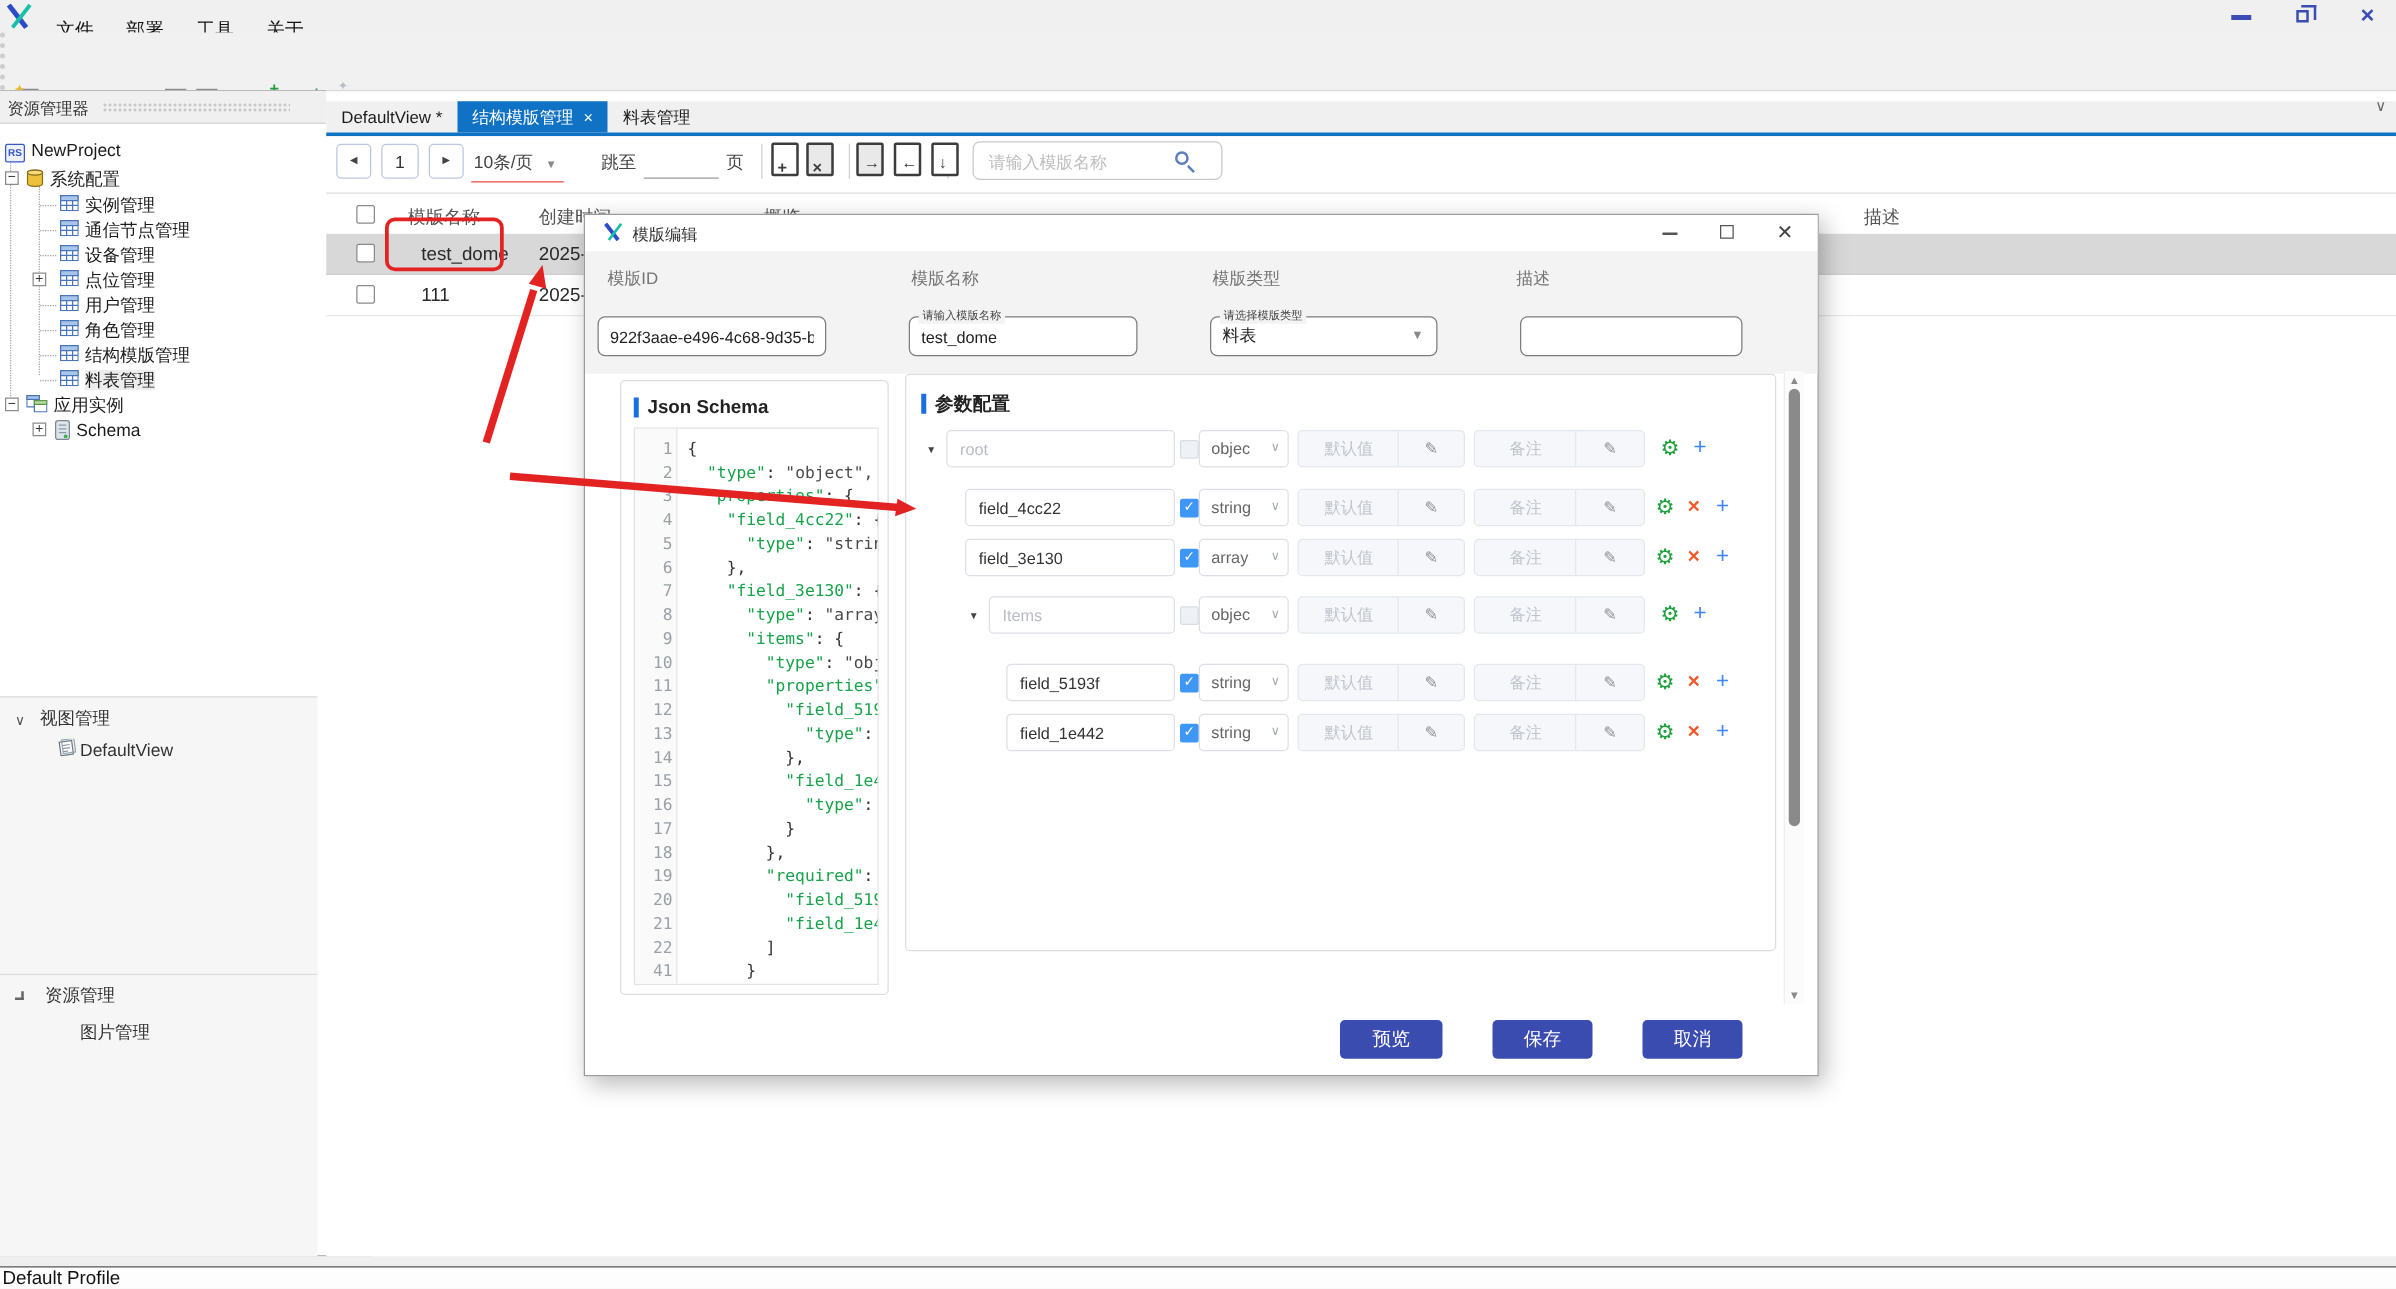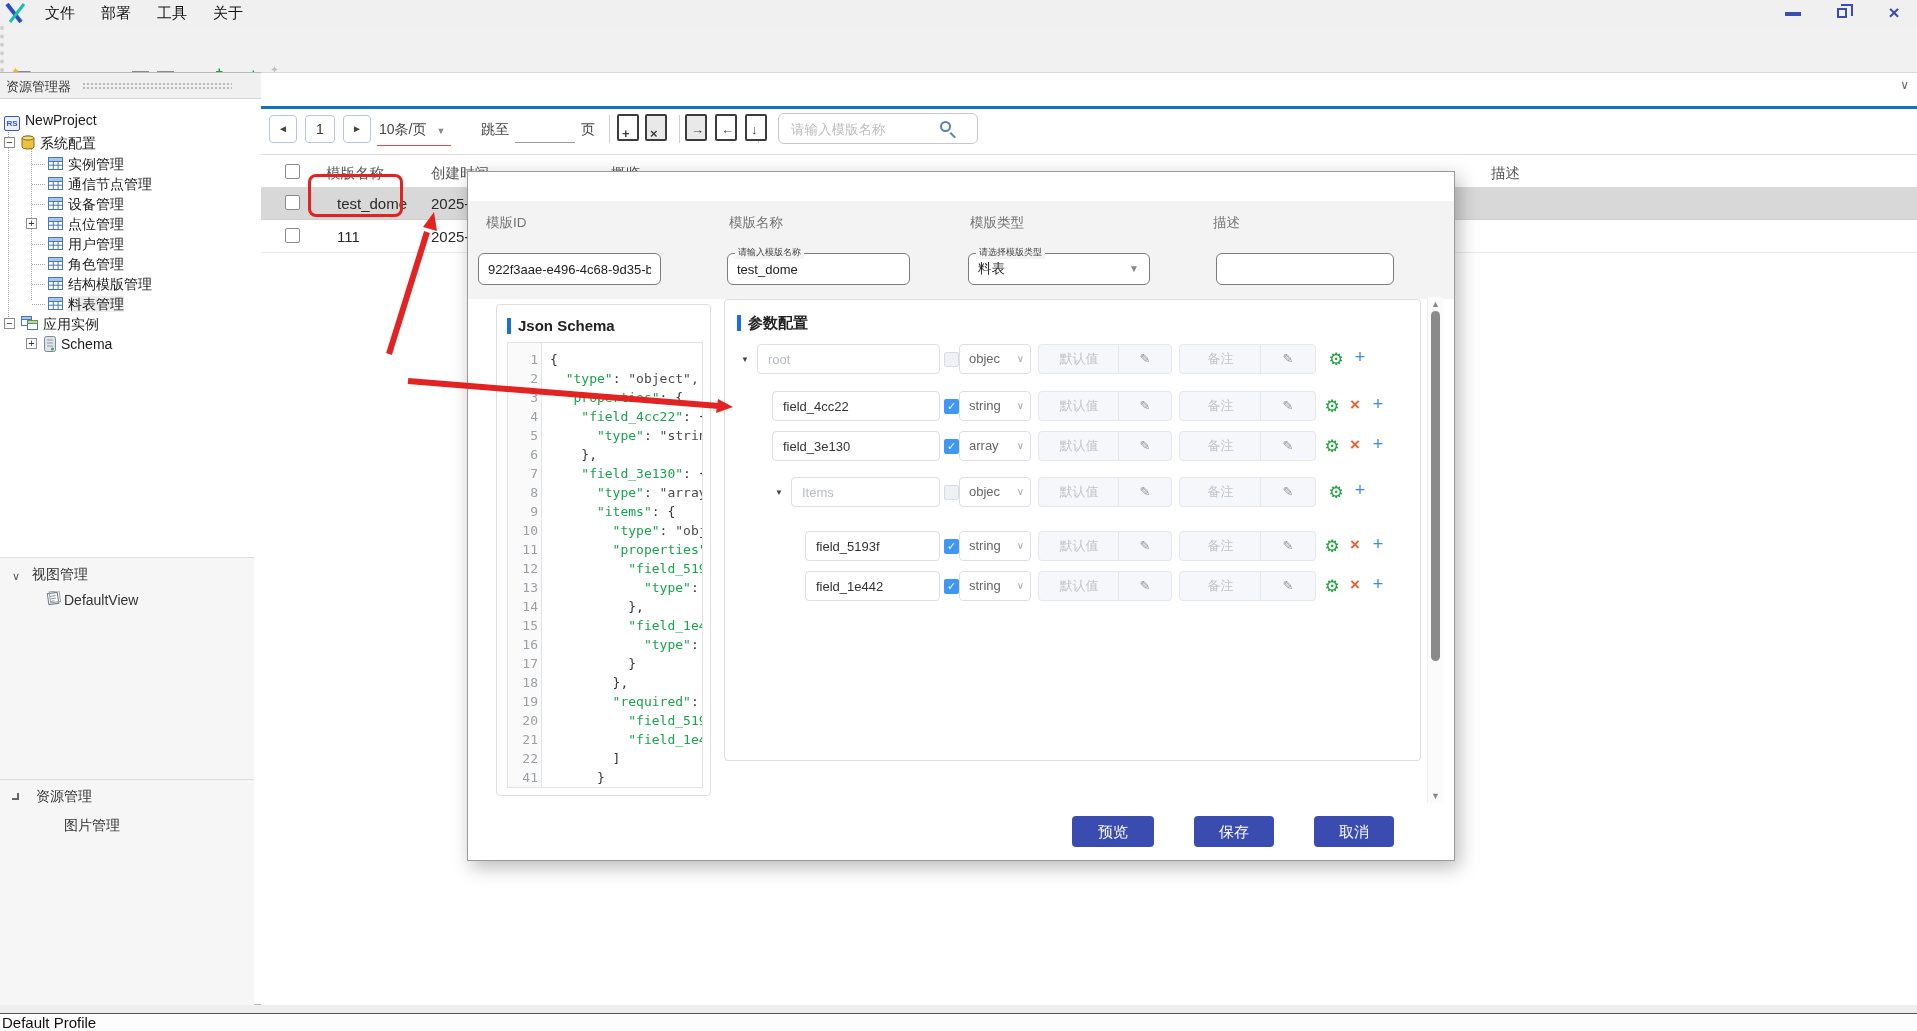--- a/index.html
+++ b/index.html
@@ -2,21 +2,21 @@
 <html><head>
 <meta charset="utf-8">
 <style>
 *{margin:0;padding:0;box-sizing:border-box}
 html,body{width:1917px;height:1031px;overflow:hidden}
 body{position:relative;background:#efefef;font-family:"Liberation Sans","DejaVu Sans",sans-serif;color:#222}
 
 .titlebar{position:absolute;left:0;top:0;width:1917px;height:26px;background:#f0f0f0}
 .logo{position:absolute;left:5px;top:3px;width:22px;height:20px}
 .menus{position:absolute;left:32px;top:0;height:26px}
-.menu-item{display:inline-block;padding:4px 13px;font-size:15px;color:#111;cursor:default}
+.menu-item{display:inline-block;padding:15px 13px;font-size:15px;color:#111;cursor:default}
 .wincontrols{position:absolute;right:0;top:0;height:26px}
 .winbtn{display:inline-block;width:46px;height:26px;text-align:center;position:relative;vertical-align:top}
 .g-min{position:absolute;left:15px;top:12px;width:16px;height:4px;background:#3a4db5}
 .g-restore{position:absolute;left:16px;top:8px;width:10px;height:10px;border:2px solid #3a4db5;background:#f0f0f0}
 .g-restore::before{content:"";position:absolute;left:2px;top:-6px;width:10px;height:10px;border:2px solid #3a4db5;border-bottom:none;border-left:none}
 .g-close{color:#3a4db5;font-size:19px;line-height:26px;font-weight:bold}
 
 .toolbar{position:absolute;left:0;top:26px;width:1917px;height:46px;background:#f1f1f1;border-left:4px dotted #cfcfcf}
 .tbi{position:absolute;top:45px;width:24px;height:24px}
 .i-new-file{background:#fff;border:1px solid #8a8a8a;width:17px;height:21px;border-radius:1px}
@@ -257,20 +257,21 @@
 </div>
       <div class="sb-section" style="top:706px;height:226px">
   <span class="corner-icon" style="position:absolute;left:12px;top:13px"></span>
   <span class="sec-label" style="position:absolute;left:36px;top:8px">资源管理</span>
   <span class="sec-label" style="position:absolute;left:64px;top:37px">图片管理</span>
 </div>
     </div>
 </aside>
 
 <main class="content">
+  <div class="tabbar"><span class="tab"><span>DefaultView *</span></span><span class="tab active"><span>结构模版管理</span><span class="tclose">×</span></span><span class="tab"><span>料表管理</span></span></div>
   <span class="tab-chev">∨</span>
   <div class="tab-underline"></div>
   <div class="pagebar">
     <span class="pgbtn" style="left:8px">◄</span>
     <span class="pgnum" style="left:44px">1</span>
     <span class="pgbtn" style="left:82px">►</span>
     <span class="sizesel" style="left:116px"><span>10条/页</span><span class="sschev">▼</span></span>
     <span class="jumptxt" style="left:220px">跳至</span>
     <span class="jumpline" style="left:254px;width:60px"></span>
     <span class="jumptxt" style="left:320px">页</span>
@@ -314,20 +315,36 @@
   </div>
       <div class="trow" style="top:147px">
     <span class="cbx" style="left:24px;top:8px"></span>
     <span class="td" style="left:76px">111</span>
     <span class="td" style="left:170px">2025-0</span>
   </div>
     </div>
 </main>
 
 <section class="dialog">
+  <div class="dlg-title">
+    <span class="dlg-logo">
+      <svg width="16" height="15" viewBox="0 0 16 15">
+        <path d="M1.5 1 L11.5 14" stroke="#2b4bc9" stroke-width="3"></path>
+        <path d="M14 1 L4 14" stroke="#19c0a8" stroke-width="2.2"></path>
+      </svg>
+    </span>
+    <span class="dlg-title-text">模版编辑</span>
+    <span class="dlg-btn" style="right:96px">
+        <span class="dlg-min"></span>
+      </span>
+    <span class="dlg-btn" style="right:50px">
+        <span class="dlg-max"></span>
+      </span>
+    <span class="dlg-btn dlg-x" style="right:4px">✕</span>
+  </div>
   <div class="dlg-form">
     <span class="flabel" style="left:18px;top:13px">模版ID</span>
     <span class="fwrap" style="left:10px;top:52px;width:183px">
       <input class="finput" value="922f3aae-e496-4c68-9d35-b" style="">
     </span>
     <span class="flabel" style="left:261px;top:13px">模版名称</span>
     <span class="fwrap" style="left:259px;top:52px;width:183px">
       <span class="ffloat">请输入模版名称</span>
       <input class="finput" value="test_dome" style="">
     </span>

